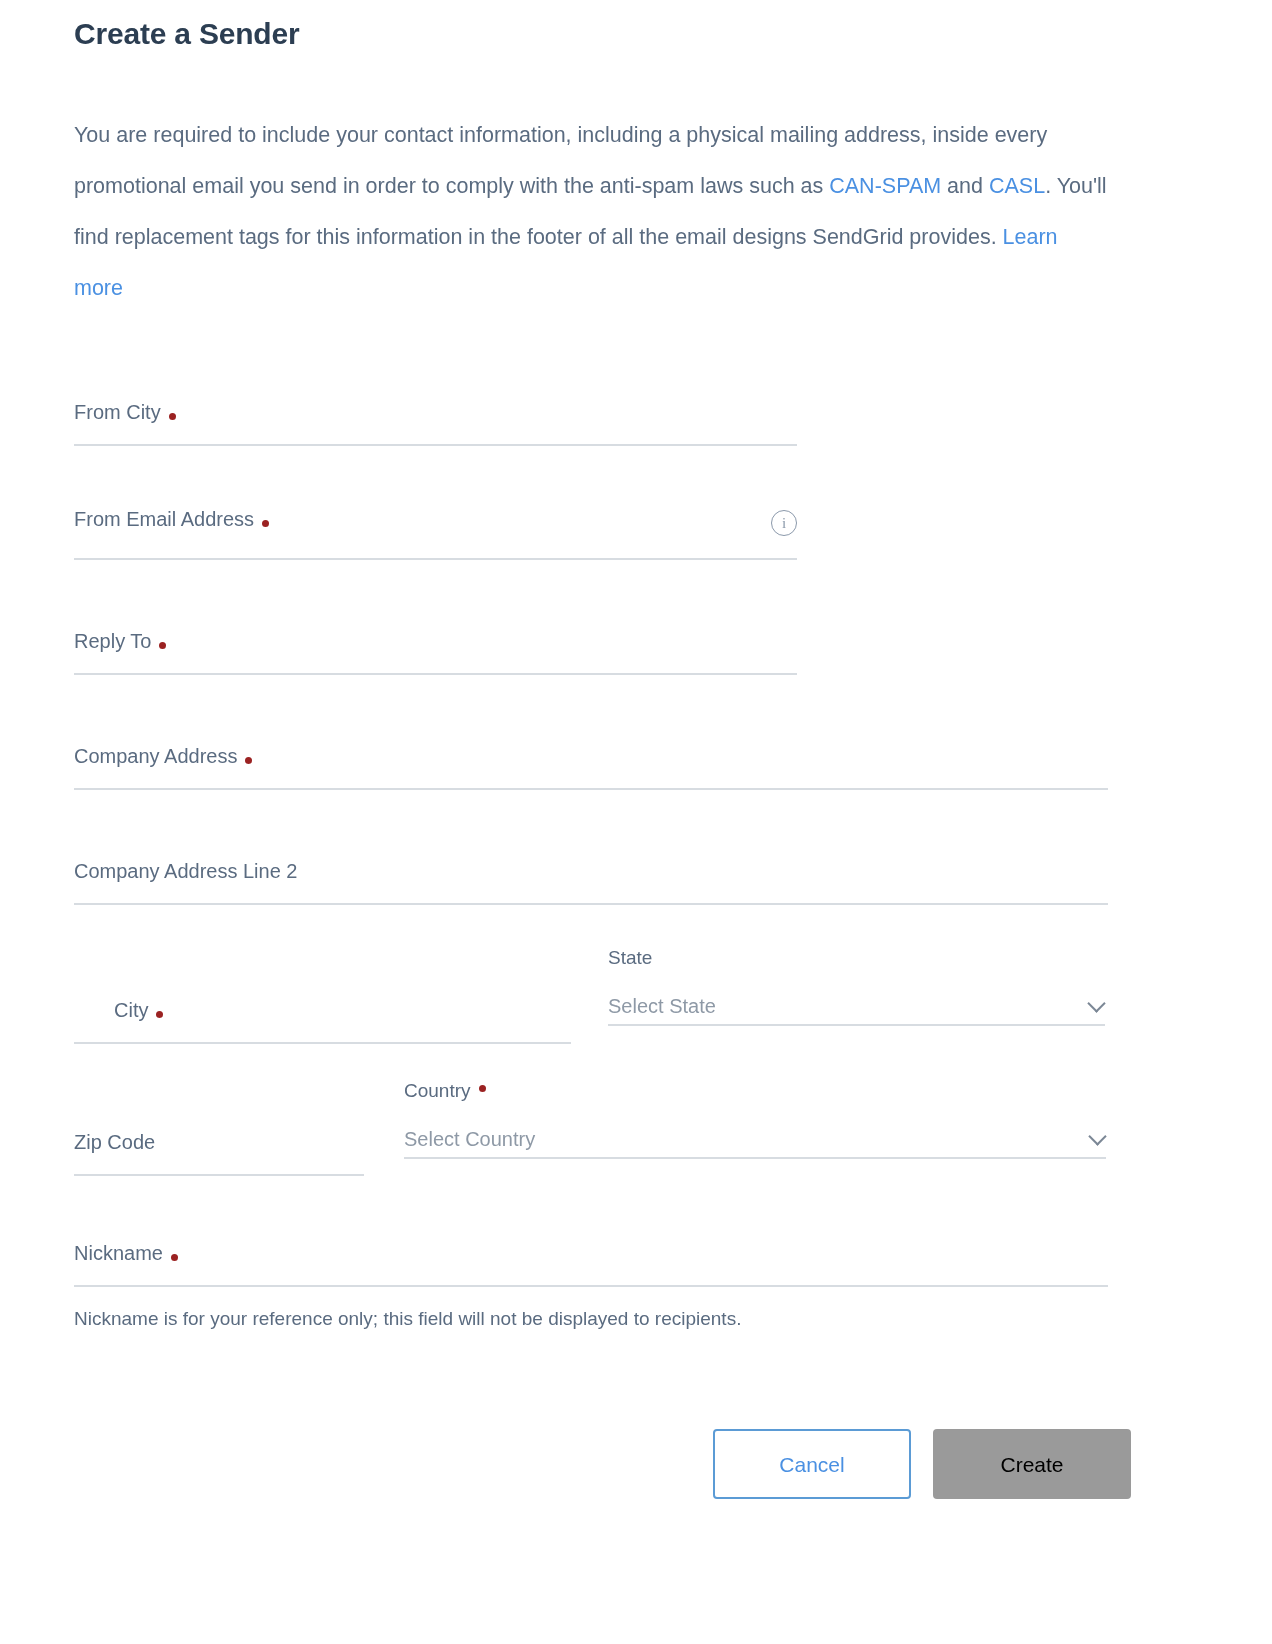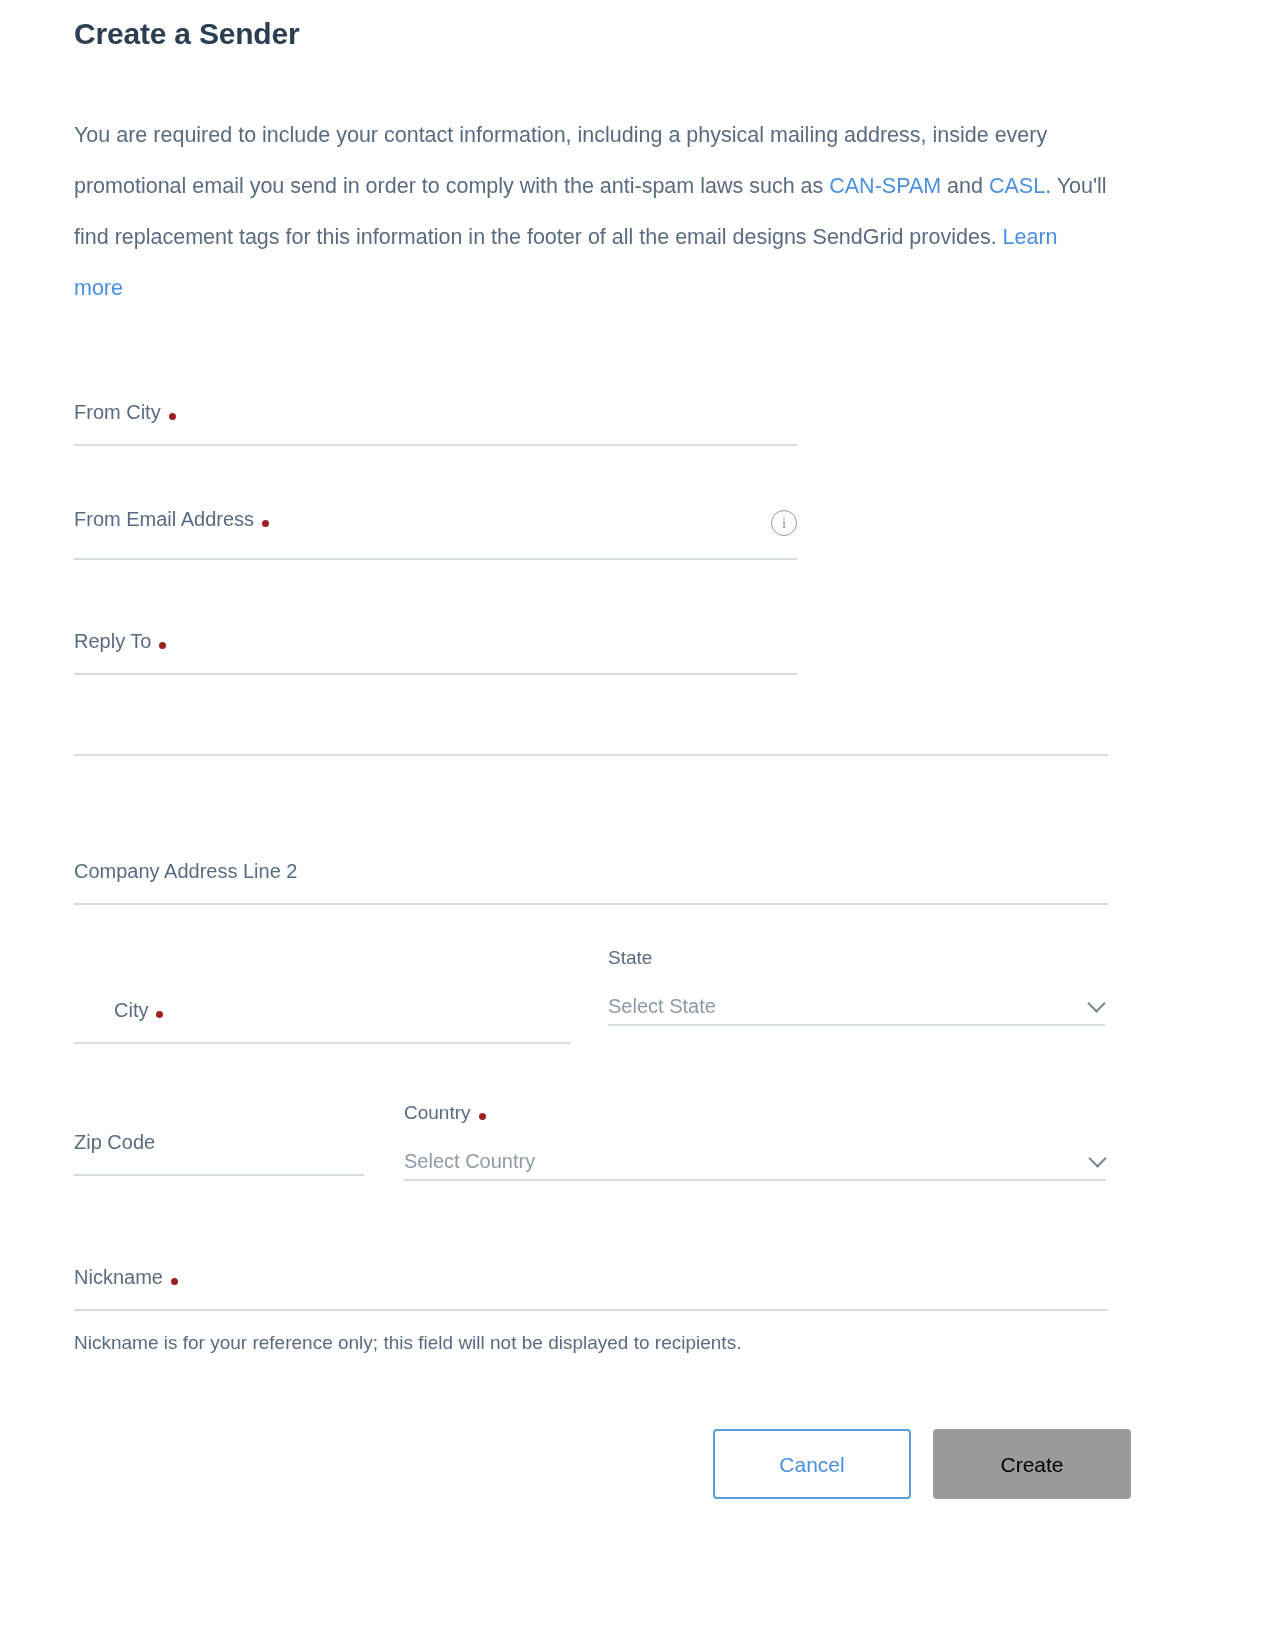--- a/index.html
+++ b/index.html
@@ -186,20 +186,24 @@
     <div class="abs" style="left:0; top:229px; width:723px;">
       <div style="height:34px; display:flex; align-items:flex-end;">
         <span class="field-label">Reply To</span>
         <span class="req"></span>
       </div>
       <input type="text" style="width: 723px; height: 22px; border: none; outline: none; background: transparent; font-size: 20px; color: rgb(61, 74, 92); font-family: &quot;Liberation Sans&quot;, sans-serif; padding: 0px;">
       <div class="field-line"></div>
     </div>
 
     <div class="abs" style="left:0; top:344px; width:1034px;">
+      <div style="height:34px; display:flex; align-items:flex-end;">
+        <span class="field-label">Company Address</span>
+        <span class="req"></span>
+      </div>
       <input type="text" style="width: 1034px; height: 22px; border: none; outline: none; background: transparent; font-size: 20px; color: rgb(61, 74, 92); font-family: &quot;Liberation Sans&quot;, sans-serif; padding: 0px;">
       <div class="field-line"></div>
     </div>
 
     <div class="abs" style="left:0; top:459px; width:1034px;">
       <div style="height:34px; display:flex; align-items:flex-end;">
         <span class="field-label">Company Address Line 2</span>
       </div>
       <input type="text" style="width: 1034px; height: 22px; border: none; outline: none; background: transparent; font-size: 20px; color: rgb(61, 74, 92); font-family: &quot;Liberation Sans&quot;, sans-serif; padding: 0px;">
       <div class="field-line"></div>
@@ -226,33 +230,33 @@
 
     <div class="abs" style="left:0; top:730px; width:290px;">
       <div style="height:34px; display:flex; align-items:flex-end;">
         <span class="field-label">Zip Code</span>
       </div>
       <input type="text" style="width: 290px; height: 22px; border: none; outline: none; background: transparent; font-size: 20px; color: rgb(61, 74, 92); font-family: &quot;Liberation Sans&quot;, sans-serif; padding: 0px;">
       <div class="field-line"></div>
     </div>
 
     <div class="abs" style="left:330px; top:693px; width:702px;">
-      <div style="display:flex; align-items:flex-end; margin-bottom:23px;margin-top:22px;">
+      <div style="display:flex; align-items:center; margin-bottom:23px;">
         <span class="small-label">Country</span>
         <span class="req"></span>
       </div>
       <div style="display:flex; align-items:flex-end; justify-content:space-between; height:26px;">
         <span class="field-label placeholderish">Select Country</span>
         <span class="chevron" style="margin-bottom:4px;"></span>
       </div>
       <div style="height:8px;"></div>
       <div class="field-line"></div>
     </div>
 
-    <div class="abs" style="left:0; top:865px; width:1034px;">
+    <div class="abs" style="left:0; top:841px; width:1034px;">
       <div style="height:34px; display:flex; align-items:flex-end;">
         <span class="field-label">Nickname</span>
         <span class="req"></span>
       </div>
       <input type="text" style="width: 1034px; height: 22px; border: none; outline: none; background: transparent; font-size: 20px; color: rgb(61, 74, 92); font-family: &quot;Liberation Sans&quot;, sans-serif; padding: 0px;">
       <div class="field-line"></div>
       <div class="helper-text" style="margin-top:22px;">Nickname is for your reference only; this field will not be displayed to recipients.</div>
     </div>
 
     <div class="abs" style="left:639px; top:1041px; display:flex; gap:22px;">

